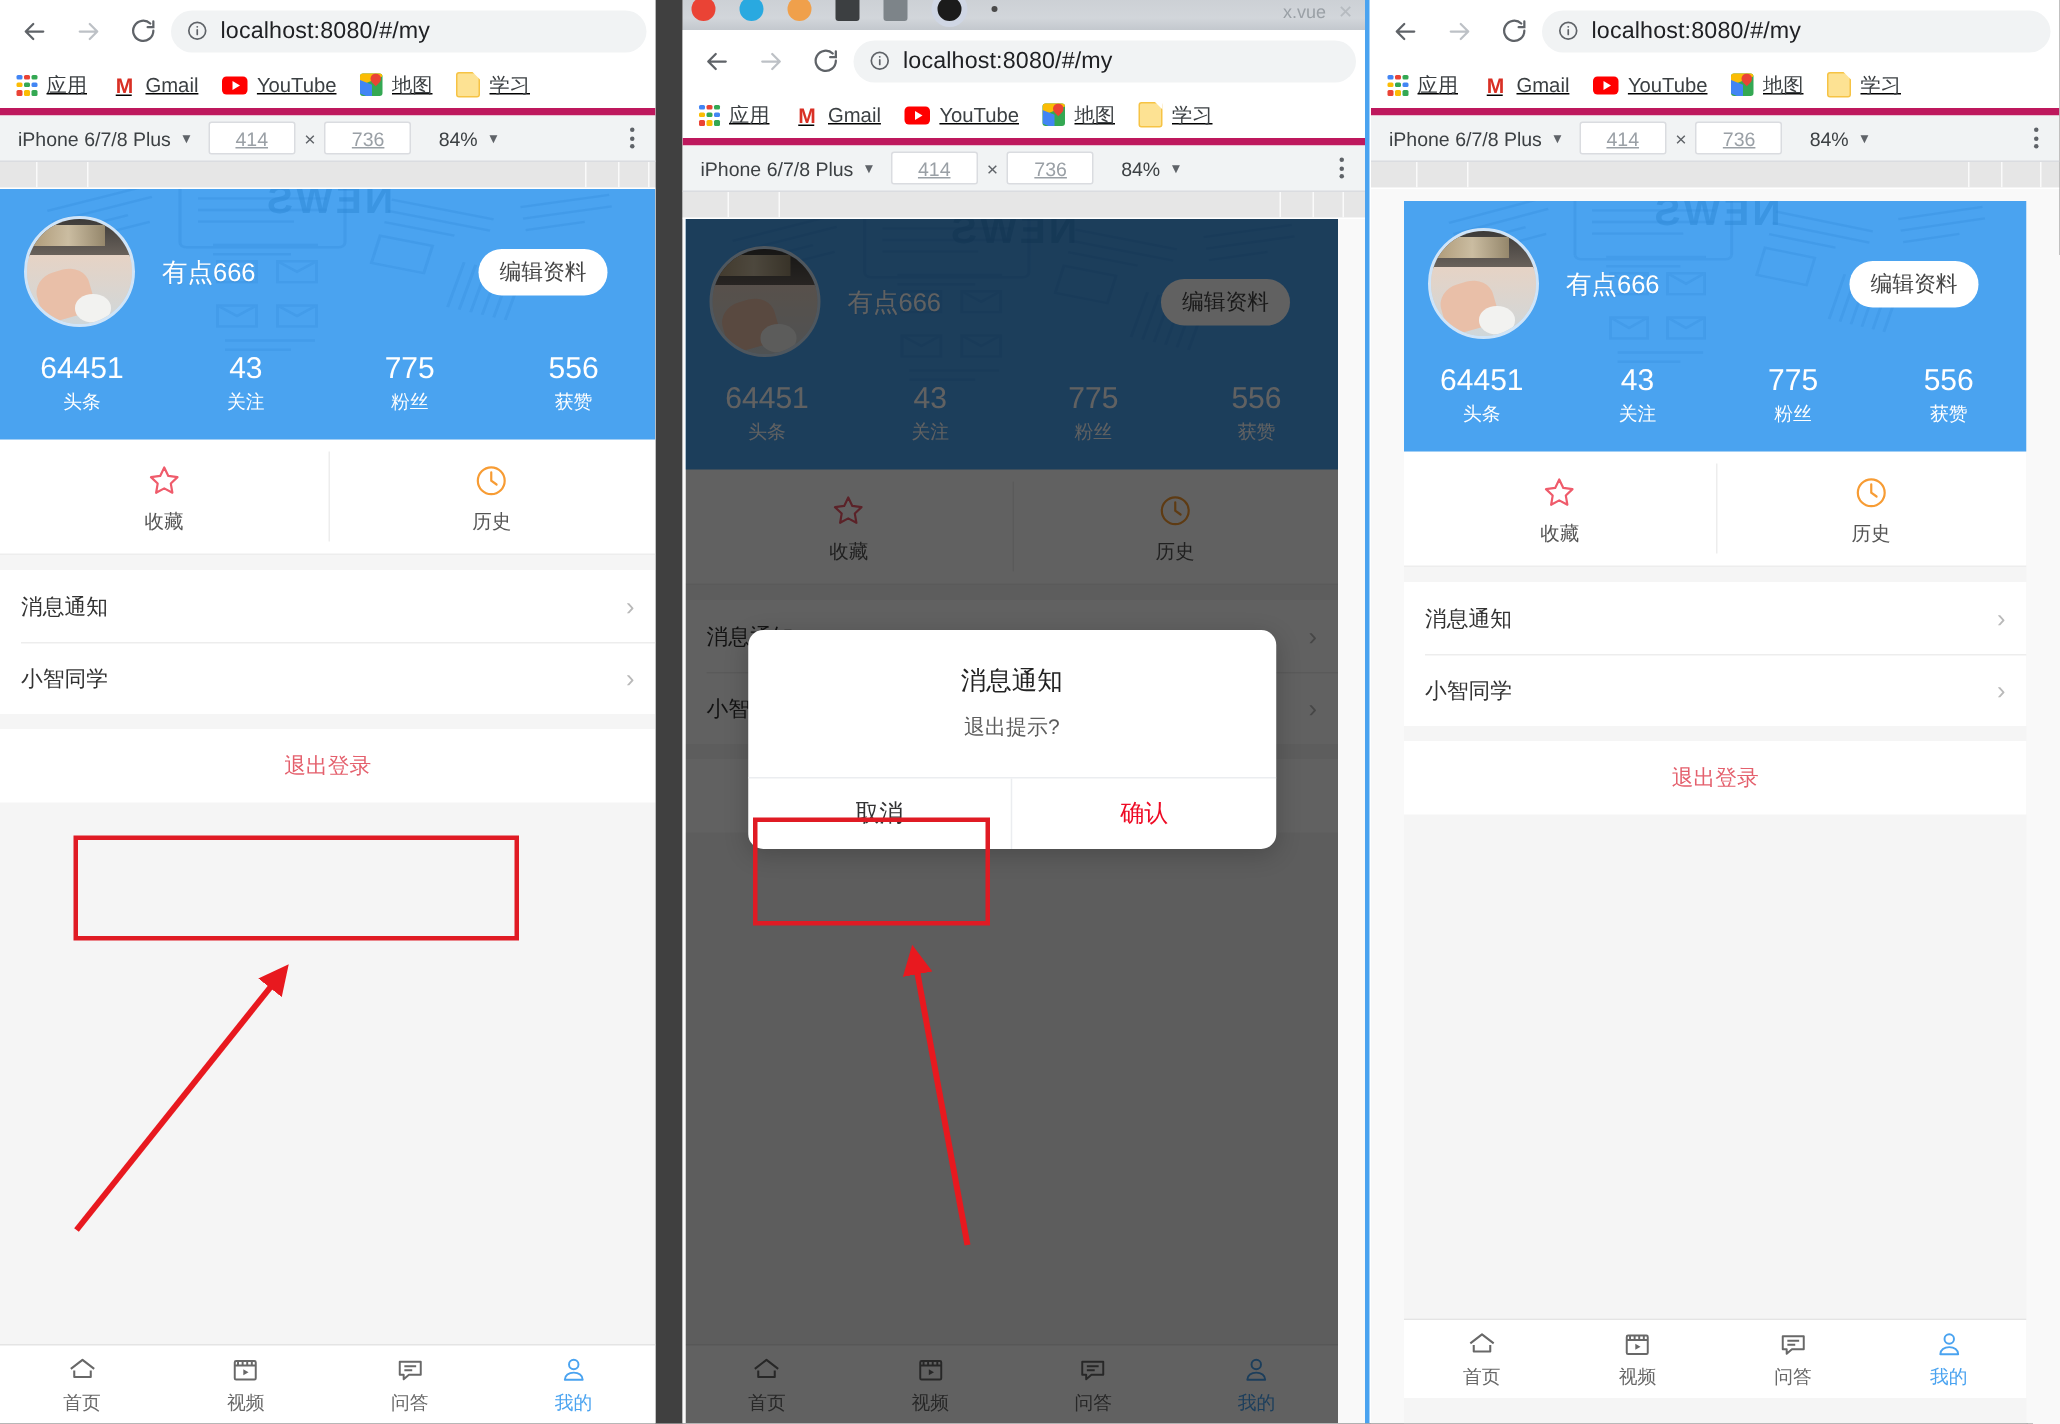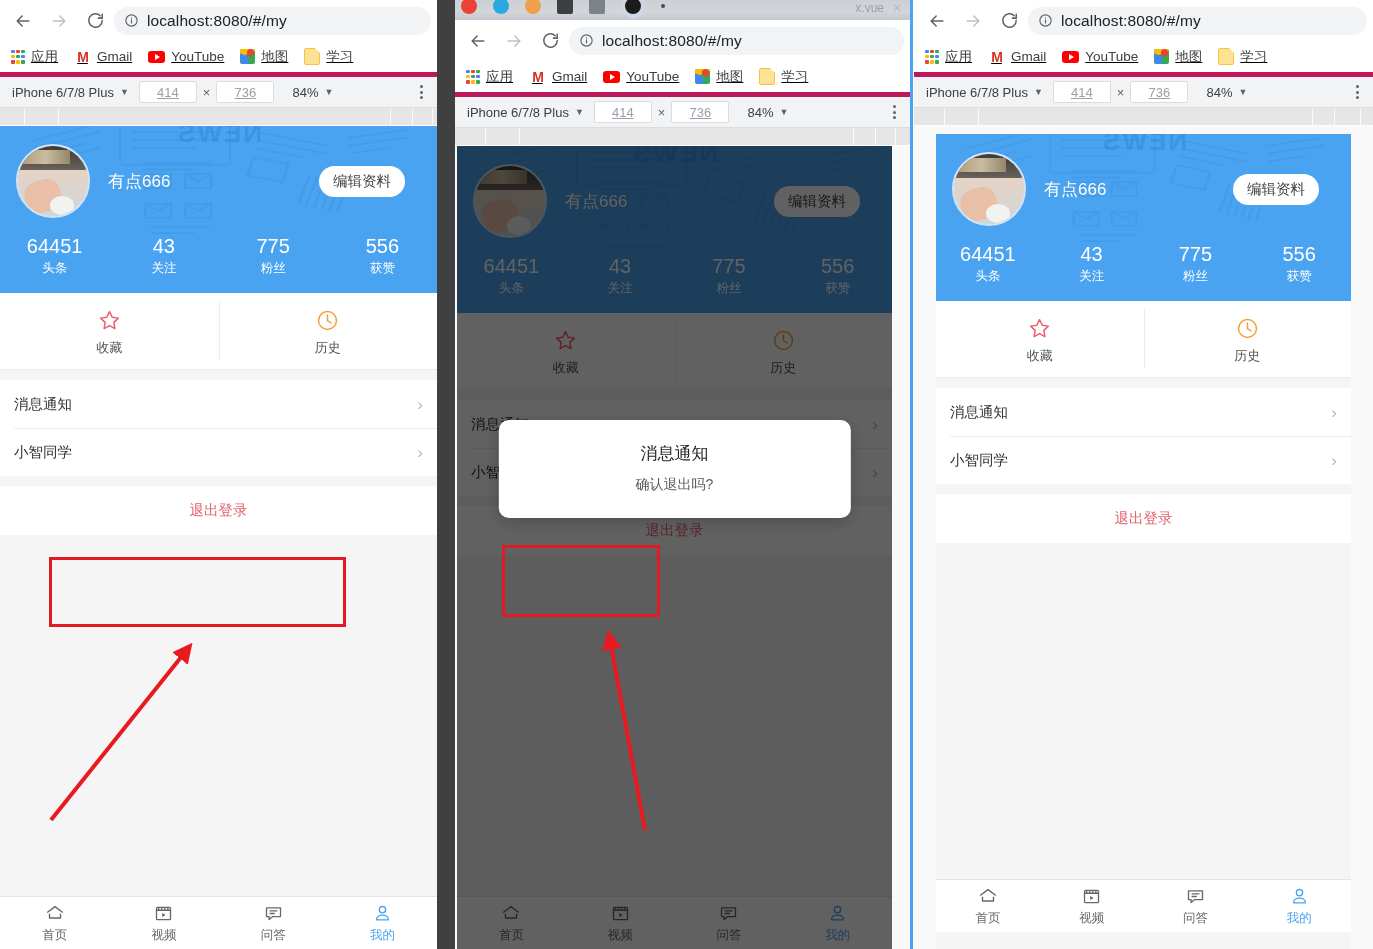--- a/index.html
+++ b/index.html
@@ -613,21 +613,25 @@
                   <path d="M5.2 19.2c0-3.3 3-5.4 6.8-5.4s6.8 2.1 6.8 5.4z" stroke-linejoin="round"></path>
                 </svg>
               <span class="tl">我的</span>
             </div>
           </div>
 
           <div class="mask"></div>
 
           <div class="dialog" style="top:274px;">
             <div class="dlg-title">消息通知</div>
-            <div class="dlg-msg">确认退出吗?</div>
+            <div class="dlg-msg">退出提示?</div>
+            <div class="dlg-actions">
+              <div class="dlg-btn cancel">取消</div>
+              <div class="dlg-btn confirm">确认</div>
+            </div>
           </div>
 
         </div>
       </div>
     </div>
 
     <div class="annot hi-box" style="left:47px;top:545px;width:158px;height:72px;"></div>
     <svg class="arrow-svg" style="left:0;top:0;width:455px;height:949px;">
       <defs>
           <marker id="ah2" markerWidth="5" markerHeight="5" refX="2.4" refY="2.5" orient="auto">

